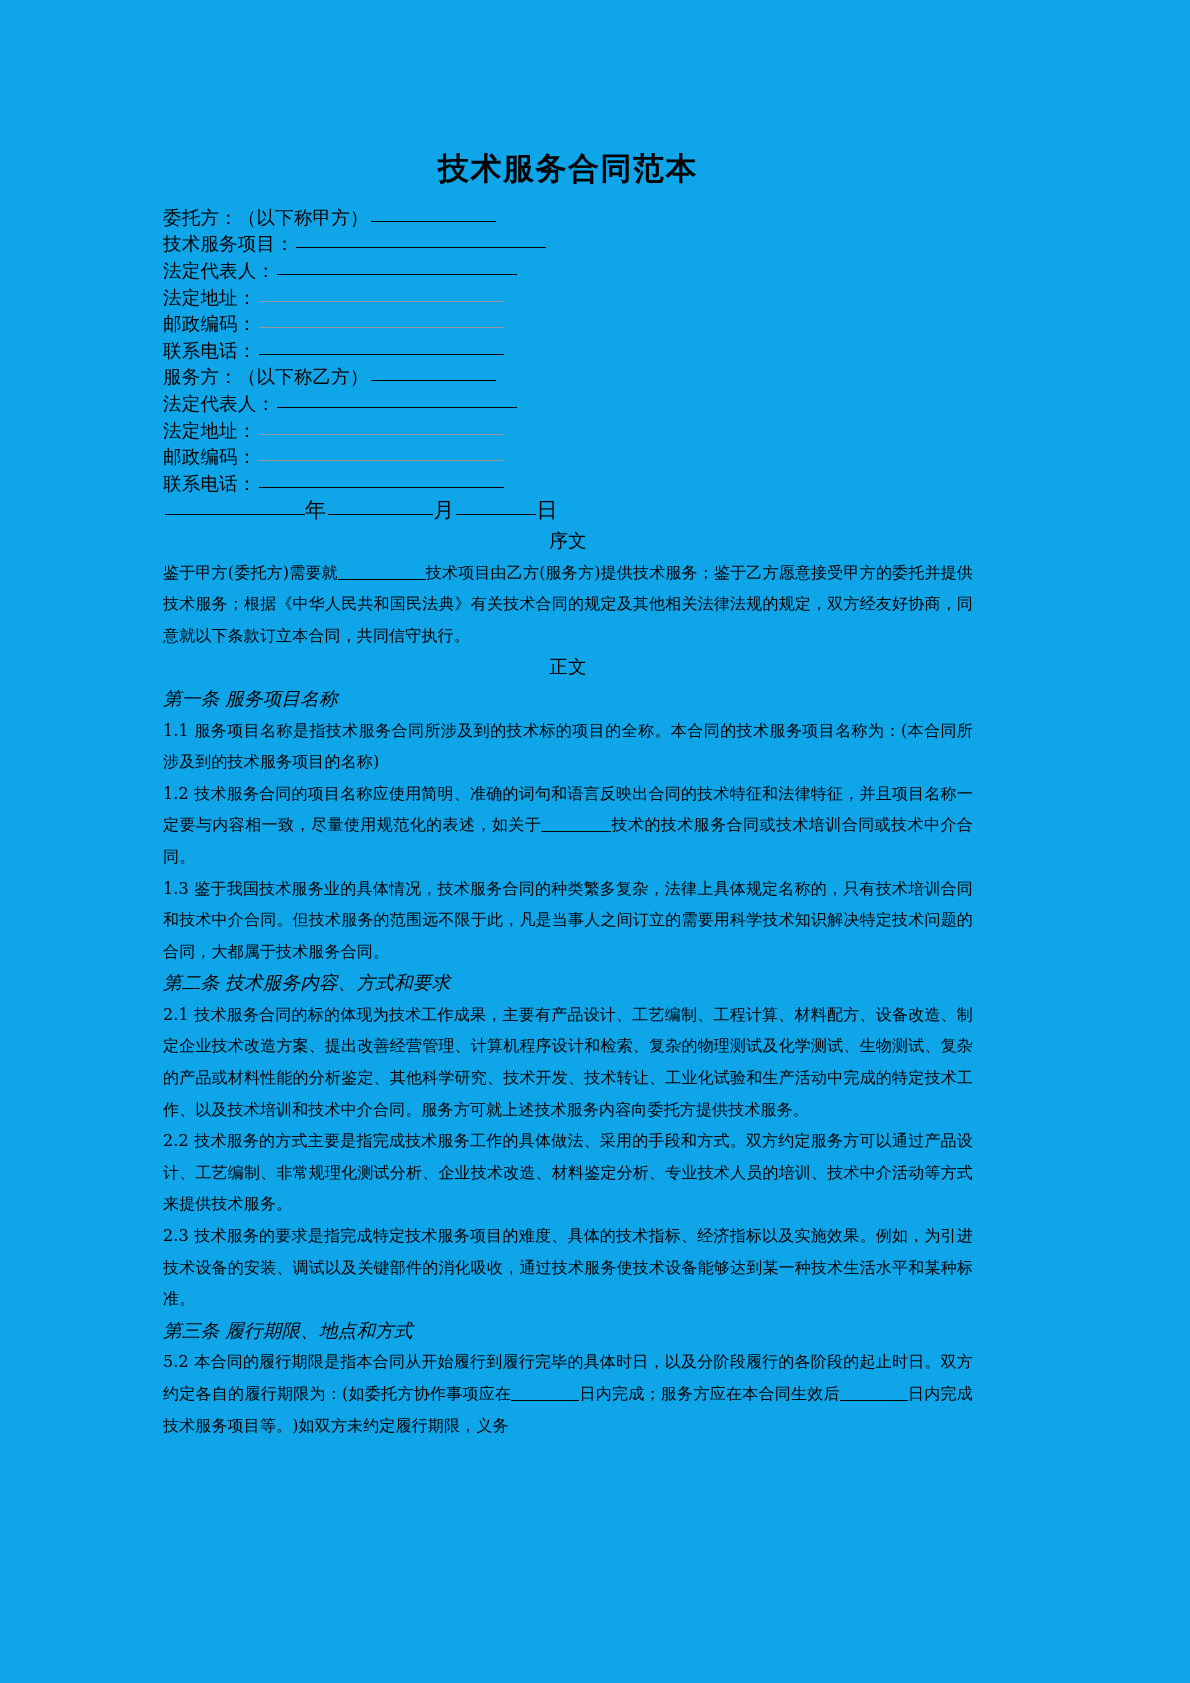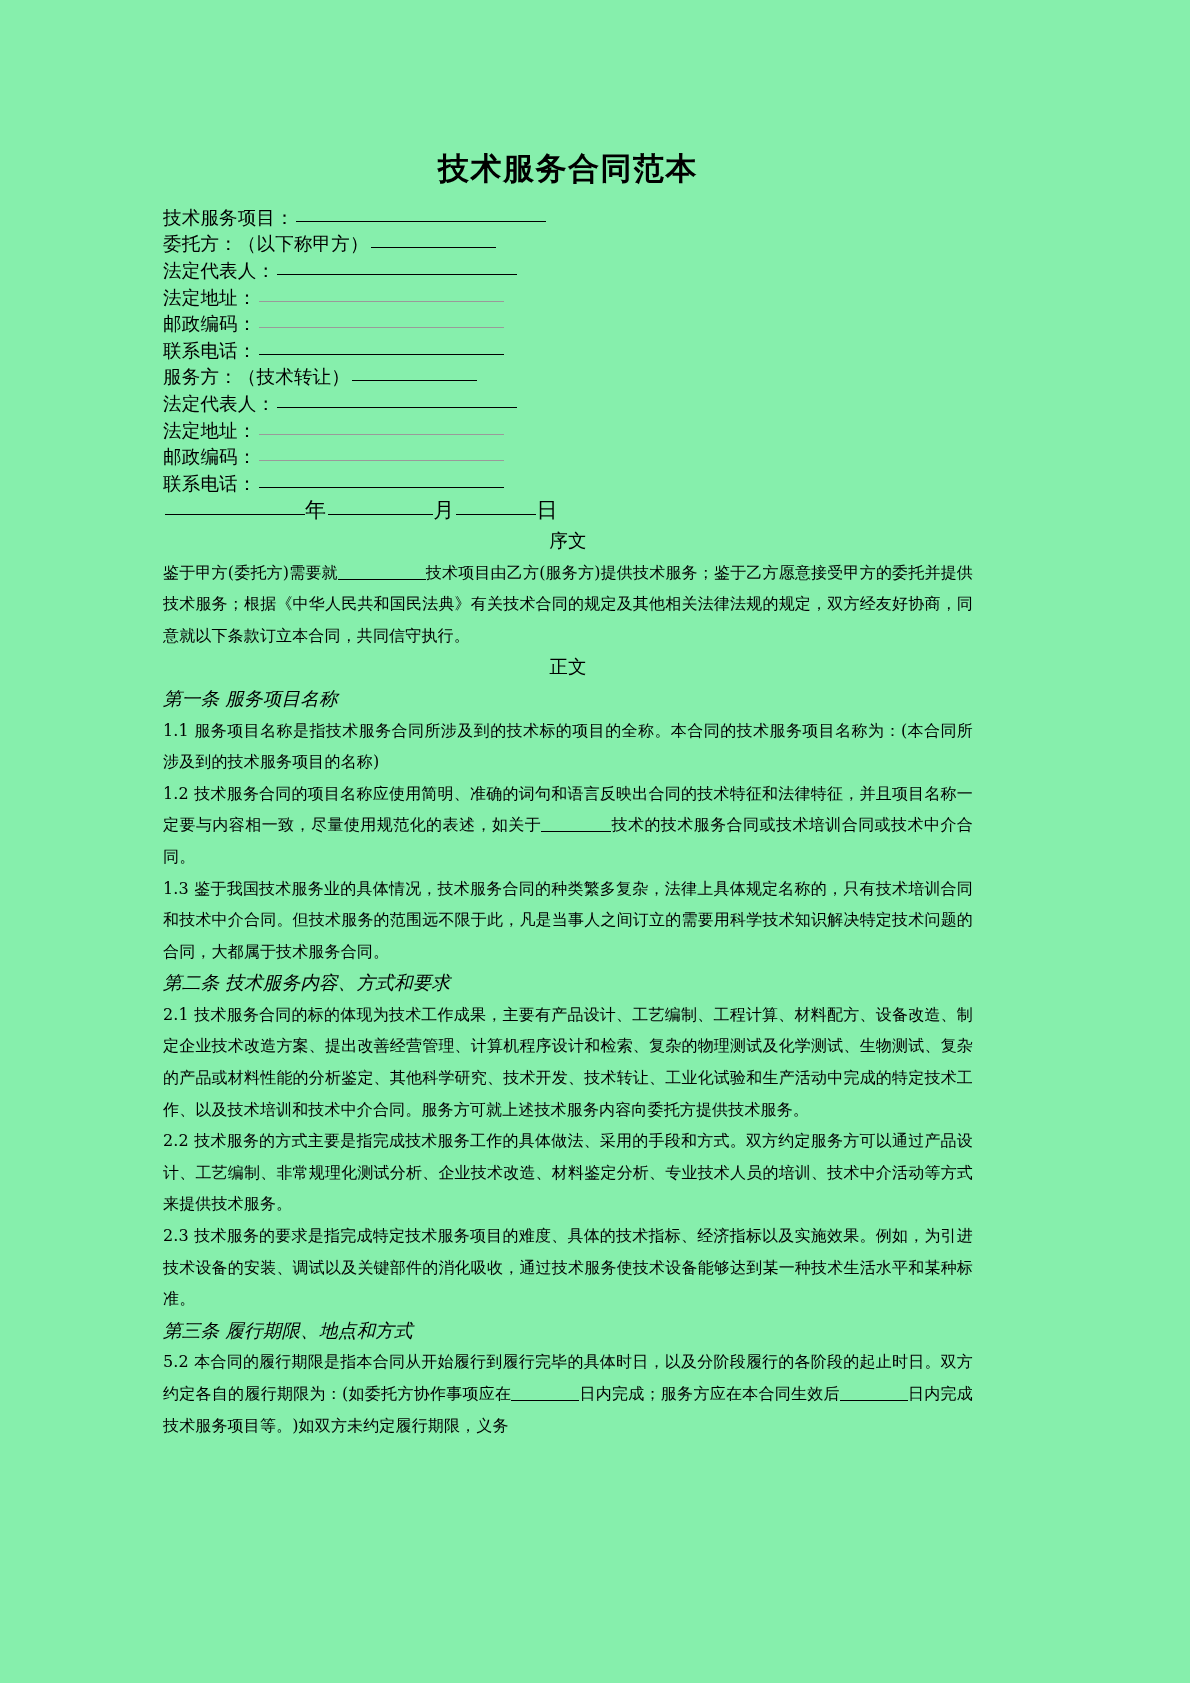--- a/index.html
+++ b/index.html
@@ -11,21 +11,21 @@
     width: 1190px;
     height: 1683px;
     font-family: "DejaVu Serif", "Liberation Serif", serif;
     color: #000000;
     -webkit-font-smoothing: none;
   }
   .page {
     position: relative;
     width: 1190px;
     height: 1683px;
-    background: #86efac;
+    background: #0ea5e9;
     box-sizing: border-box;
     padding: 0;
     overflow: hidden;
   }
   .content {
     position: absolute;
     left: 163px;
     top: 0;
     width: 810px;
   }
@@ -114,45 +114,45 @@
 <body>
 
 <div class="page">
   <div class="content">
 
     <h1 class="doc-title">技术服务合同范本</h1>
 
     <div class="fields">
 
       <div class="field-line">
+        <span>委托方：（以下称甲方）</span><span class="rule w125"></span>
+      </div>
+
+      <div class="field-line">
         <span>技术服务项目：</span><span class="rule w250"></span>
       </div>
 
       <div class="field-line">
-        <span>委托方：（以下称甲方）</span><span class="rule w125"></span>
-      </div>
-
-      <div class="field-line">
         <span>法定代表人：</span><span class="rule w240"></span>
       </div>
 
       <div class="field-line">
         <span>法定地址：</span><span class="rule light w245"></span>
       </div>
 
       <div class="field-line">
         <span>邮政编码：</span><span class="rule light w245"></span>
       </div>
 
       <div class="field-line">
         <span>联系电话：</span><span class="rule w245"></span>
       </div>
 
       <div class="field-line">
-        <span>服务方：（技术转让）</span><span class="rule w125"></span>
+        <span>服务方：（以下称乙方）</span><span class="rule w125"></span>
       </div>
 
       <div class="field-line">
         <span>法定代表人：</span><span class="rule w240"></span>
       </div>
 
       <div class="field-line">
         <span>法定地址：</span><span class="rule light w245"></span>
       </div>
 

